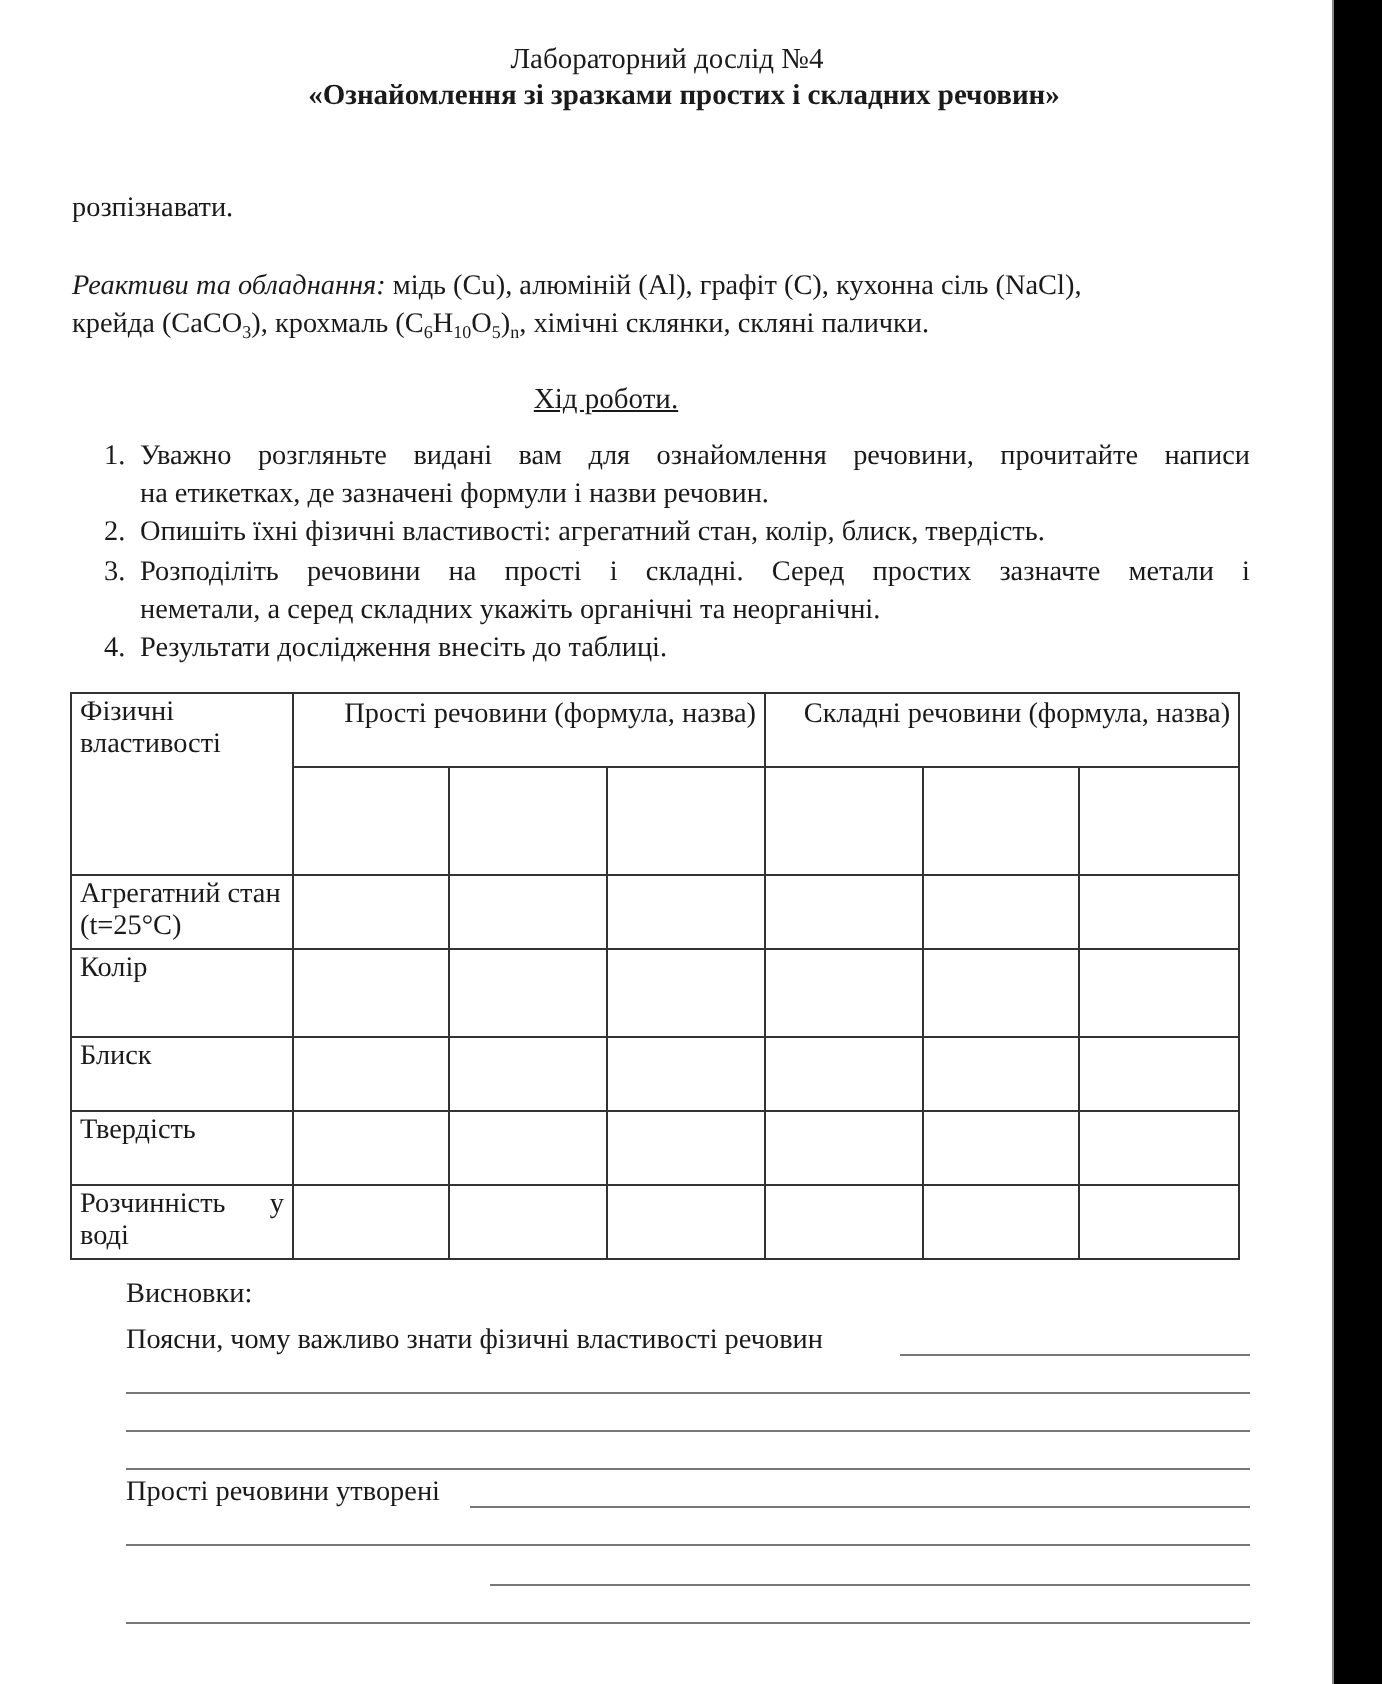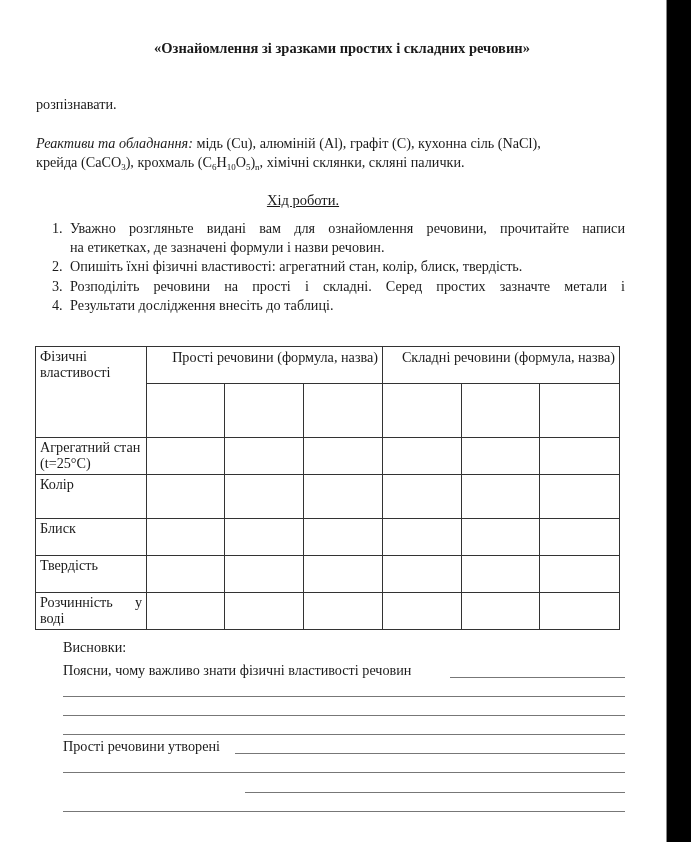--- a/index.html
+++ b/index.html
@@ -37,20 +37,21 @@
 
     .concl { top: 639px; left: 63px; font-size: 14.2px; }
     .q { font-size: 14.2px; left: 63px; }
     .line { position: absolute; height: 1.3px; background: #777; }
   </style>
 </head>
 <body>
 
 <div class="page">
 
+  <div class="abs title1">Лабораторний дослід №4</div>
   <div class="abs title2">«Ознайомлення зі зразками простих і складних речовин»</div>
 
   <div class="abs p aim2">розпізнавати.</div>
 
   <div class="abs p reag"><span class="it">Реактиви та обладнання:</span><span> мідь (Cu), алюміній (Al), графіт (C), кухонна сіль (NaCl),</span></div>
   <div class="abs p reag2"><span>крейда (CaCO</span><sub>3</sub><span>), крохмаль (C</span><sub>6</sub><span>H</span><sub>10</sub><span>O</span><sub>5</sub><span>)</span><sub>n</sub><span>,  хімічні склянки, скляні палички.</span></div>
 
   <div class="abs howto">Хід роботи.</div>
 
   <div class="steps">
@@ -62,20 +63,21 @@
       </div>
     </div>
     <div class="step">
       <span class="num">2.</span>
       <div class="txt">Опишіть їхні фізичні властивості: агрегатний стан, колір, блиск, твердість.</div>
     </div>
     <div class="step">
       <span class="num">3.</span>
       <div class="txt">
         <div class="txt just">Розподіліть речовини на прості і складні. Серед простих зазначте метали і</div>
+        <div>неметали, а серед складних укажіть органічні та неорганічні.</div>
       </div>
     </div>
     <div class="step">
       <span class="num">4.</span>
       <div class="txt">Результати дослідження внесіть до таблиці.</div>
     </div>
   </div>
 
   <table class="results">
     <colgroup>

